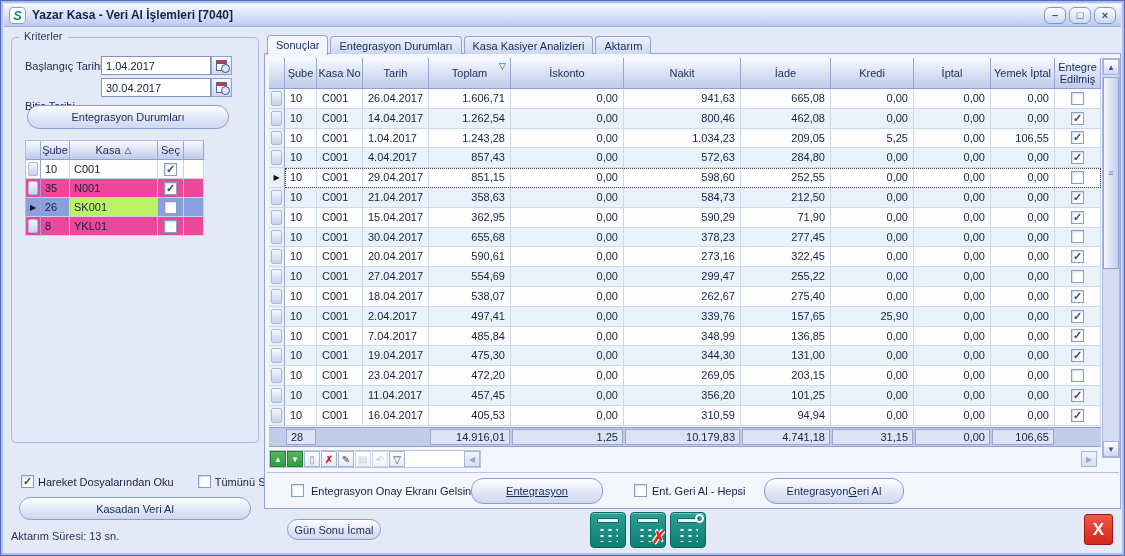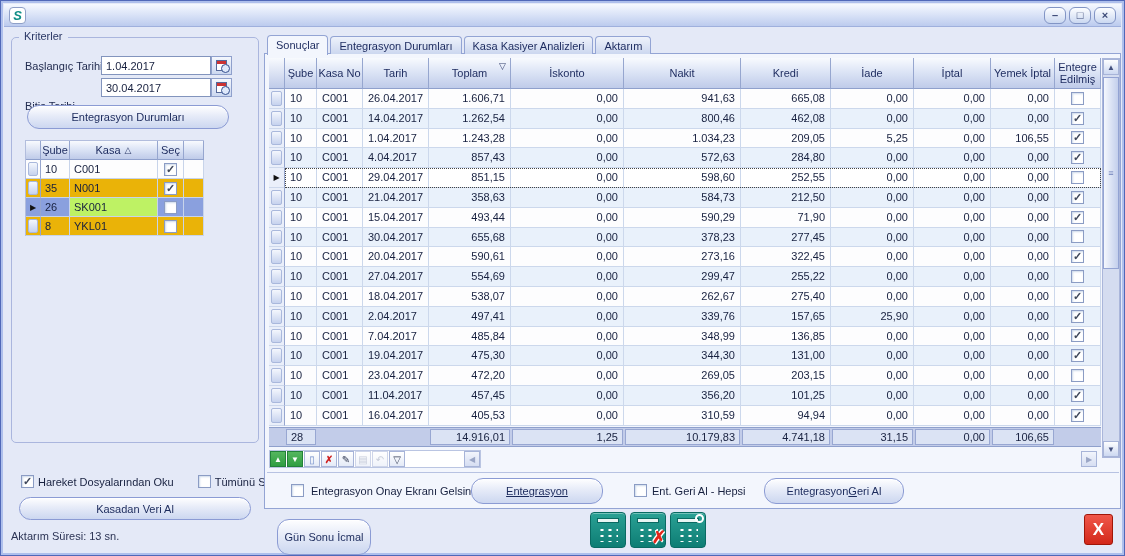--- a/index.html
+++ b/index.html
@@ -37,21 +37,21 @@
   
   .kgrid{position:absolute;left:24px;top:139px;width:179px;border-left:1px solid #b2bddd;border-top:1px solid #b2bddd;background:#fff}
   .kg-row,.kg-head{display:flex;height:19px}
   .kg-ind{width:15px;position:relative;border-right:1px solid #96a6cf;border-bottom:1px solid #c3cfe6}
   .hcell{background:linear-gradient(180deg,#f8fafe,#dde5f6 45%,#bfcbe9);border-right:1px solid #96a6cf;
          border-bottom:1px solid #8fa0cc;display:flex;align-items:center;justify-content:center;color:#1c2a5e;white-space:nowrap;overflow:hidden}
   .kg-head .kg-ind{background:linear-gradient(180deg,#f8fafe,#bfcbe9)}
   .kg-c{border-right:1px solid #c8d4ea;border-bottom:1px solid #c8d4ea;padding:0 4px;line-height:18px;overflow:hidden;white-space:nowrap}
   .kg-sube{width:29px}.kg-kasa{width:88px}.kg-sec{width:26px;display:flex;align-items:center;justify-content:center;padding:0}
   .kg-x{width:20px}
-  .kg-row.odd{background:#fdfdfe}.kg-row.even{background:#eab308}
+  .kg-row.odd{background:#fdfdfe}.kg-row.even{background:#ec4899}
   .kg-row.sel{background:#8aa0de}.kg-row.sel .kg-kasa{background:#bef264}
   .chip{position:absolute;inset:2px;border:1px solid #a9b8dc;border-radius:2px;background:linear-gradient(180deg,#f4f7fd,#c6d2ee);display:block}
   .marker{position:absolute;inset:0;display:flex;align-items:center;justify-content:center;font-size:8px;color:#111}
   .sorticon{margin-left:4px;font-size:9px;color:#33406e}
   
   .cb{width:13px;height:13px;background:#fff;border:1px solid #8b9cc4;display:inline-flex;align-items:center;justify-content:center;
       box-shadow:inset 1px 1px 2px #cdd9ea;flex:0 0 auto}
   .cb.checked::after{content:"✓";font-size:11px;font-weight:bold;color:#40495c;line-height:11px}
   .check-row{position:absolute;left:20px;top:474px;width:238px;display:flex;align-items:center}
   .check-item{display:flex;align-items:center;gap:4px;white-space:nowrap}
@@ -113,40 +113,41 @@
             color:#6b7eb8;font-size:9px;letter-spacing:0}
   .sepline{position:absolute;left:266px;top:471px;width:852px;border-top:1px solid #b7c2e2;z-index:3}
   
   .int-check1{position:absolute;left:290px;top:483px;display:flex;align-items:center;gap:7px;z-index:3}
   .int-check2{position:absolute;left:633px;top:483px;display:flex;align-items:center;gap:5px;z-index:3}
   .btn-entegrasyon{position:absolute;left:470px;top:477px;width:132px;height:26px;z-index:3}
   .btn-entegrasyon .u-all{text-decoration:underline}
   .btn-geri{position:absolute;left:763px;top:477px;width:140px;height:26px;z-index:3}
   .u{text-decoration:underline}
   
-  .btn-gunsonu{position:absolute;left:276px;top:518px;width:94px;height:36px;z-index:1}
+  .btn-gunsonu{position:absolute;left:286px;top:518px;width:94px;height:21px;z-index:1}
   .teal-icon{position:absolute;top:511px;width:36px;height:36px;border-radius:4px;border:1px solid #0a6a63;
              background:linear-gradient(180deg,#2aa195,#0e7d74);box-shadow:inset 0 1px 0 rgba(255,255,255,.35)}
   .teal-icon .screen{position:absolute;left:6px;top:5px;right:6px;height:5px;background:#eaf6f4;border:1px solid #0a6a63}
   .teal-icon .keys{position:absolute;left:7px;right:7px;top:14px;bottom:5px;
                    background-image:radial-gradient(#fff 1.5px,transparent 1.8px);background-size:8px 6px}
   .overlay-x{position:absolute;right:-1px;bottom:2px;color:#e3261a;font-weight:bold;font-size:17px;line-height:14px;
              text-shadow:1px 1px 0 #fff,-1px -1px 0 #fff;z-index:2}
   .overlay-lens{position:absolute;right:1px;top:1px;width:9px;height:9px;border:2px solid #fff;border-radius:50%;z-index:2}
   .btn-close-red{position:absolute;left:1083px;top:513px;width:29px;height:31px;border-radius:3px;border:1px solid #a01608;
                  background:linear-gradient(180deg,#f0574a,#d3281a);color:#fff;font-weight:bold;font-size:17px;
                  display:flex;align-items:center;justify-content:center;z-index:1}
 </style>
 </head>
 <body>
 
 <div class="window">
 
   <div class="titlebar">
     <div class="app-icon">S</div>
+    <div class="title">Yazar Kasa - Veri Al İşlemleri  [7040]</div>
     <div class="win-btns">
       <div class="win-btn">–</div>
       <div class="win-btn">□</div>
       <div class="win-btn">×</div>
     </div>
   </div>
 
   <div class="groupbox"></div>
   <div class="groupbox-title">Kriterler</div>
 
@@ -249,22 +250,22 @@
     <div class="gh-cells">
       <div class="hcell">Şube</div>
       <div class="hcell">Kasa No</div>
       <div class="hcell">Tarih</div>
       <div class="hcell">
           <span>Toplam</span>
           <span class="gh-sort">▽</span>
         </div>
       <div class="hcell">İskonto</div>
       <div class="hcell">Nakit</div>
+      <div class="hcell">İade</div>
       <div class="hcell">Kredi</div>
-      <div class="hcell">İade</div>
       <div class="hcell">İptal</div>
       <div class="hcell">Yemek İptal</div>
       <div class="hcell" style="white-space:normal;padding:0 2px">Entegre Edilmiş</div>
     </div>
   </div>
 
   <div class="gbody" id="grid-body">
       <div class="g-row odd">
         <div class="ind">
           <span class="chip"></span>
@@ -386,21 +387,21 @@
         </div>
       </div>
       <div class="g-row odd">
         <div class="ind">
           <span class="chip"></span>
         </div>
         <div class="cells">
           <div class="cell txt">10</div>
           <div class="cell txt">C001</div>
           <div class="cell txt">15.04.2017</div>
-          <div class="cell num">493,44</div>
+          <div class="cell num">362,95</div>
           <div class="cell num">0,00</div>
           <div class="cell num">590,29</div>
           <div class="cell num">71,90</div>
           <div class="cell num">0,00</div>
           <div class="cell num">0,00</div>
           <div class="cell num">0,00</div>
           <div class="cell cb-cell">
             <span class="cb checked"></span>
           </div>
         </div>

